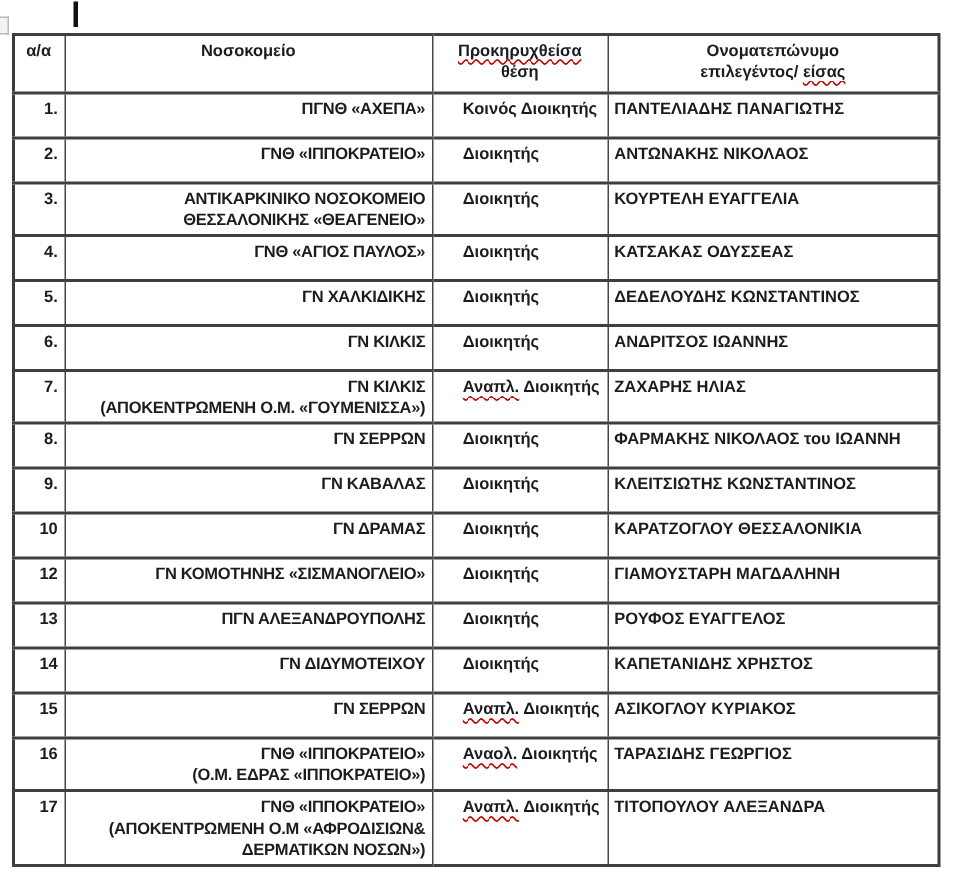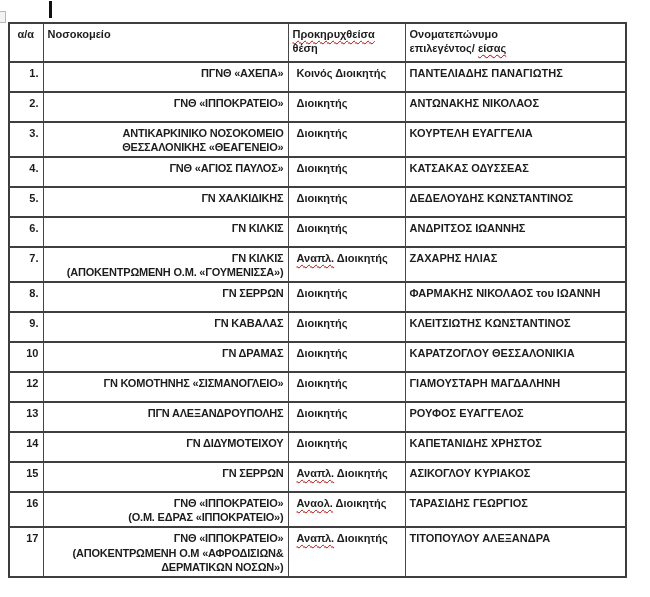--- a/index.html
+++ b/index.html
@@ -11,26 +11,26 @@
   .cursor{position:absolute;left:49px;top:1px;width:3px;height:17px;background:#111;}
   .edge-artifact{position:absolute;left:0px;top:11px;width:5px;height:10px;
     border:1px solid #b9b9b9;border-left:none;background:#f3f3f3;}
   .table-wrap{position:absolute;left:8px;top:22px;width:617px;}
   table{border-collapse:collapse;table-layout:fixed;width:617px;
     color:#1c1c1c;font-weight:bold;font-size:11px;line-height:1.28;}
   table{border:2px solid #3c3c3c;}
   td,th{border-left:1px solid #464646;border-right:1px solid #464646;
     border-top:2px solid #3f3f3f;border-bottom:2px solid #3f3f3f;
     vertical-align:top;padding:3px 4px 2px 4px;overflow:hidden;}
-  thead th{font-weight:bold;text-align:left;height:32px;padding-top:3px;}
+  thead th{font-weight:bold;text-align:center;height:32px;padding-top:3px;}
   th.h-num{text-align:center;padding-left:3px;}
   tbody tr{height:30px;}
   td.c-num{text-align:right;padding-right:4px;}
   td.c-hosp{text-align:right;padding-left:6px;letter-spacing:-0.2px;}
-  td.c-pos{text-align:left;padding-left:8px;}
+  td.c-pos{text-align:left;padding-left:20px;}
   td.c-name{text-align:left;}
   .sq{ text-decoration:underline; text-decoration-style:wavy;
        text-decoration-color:#c00000; text-decoration-thickness:1px;
        text-underline-offset:2px;}
 </style>
 </head>
 <body>
 
 <div class="cursor"></div>
 <div class="edge-artifact"></div>

